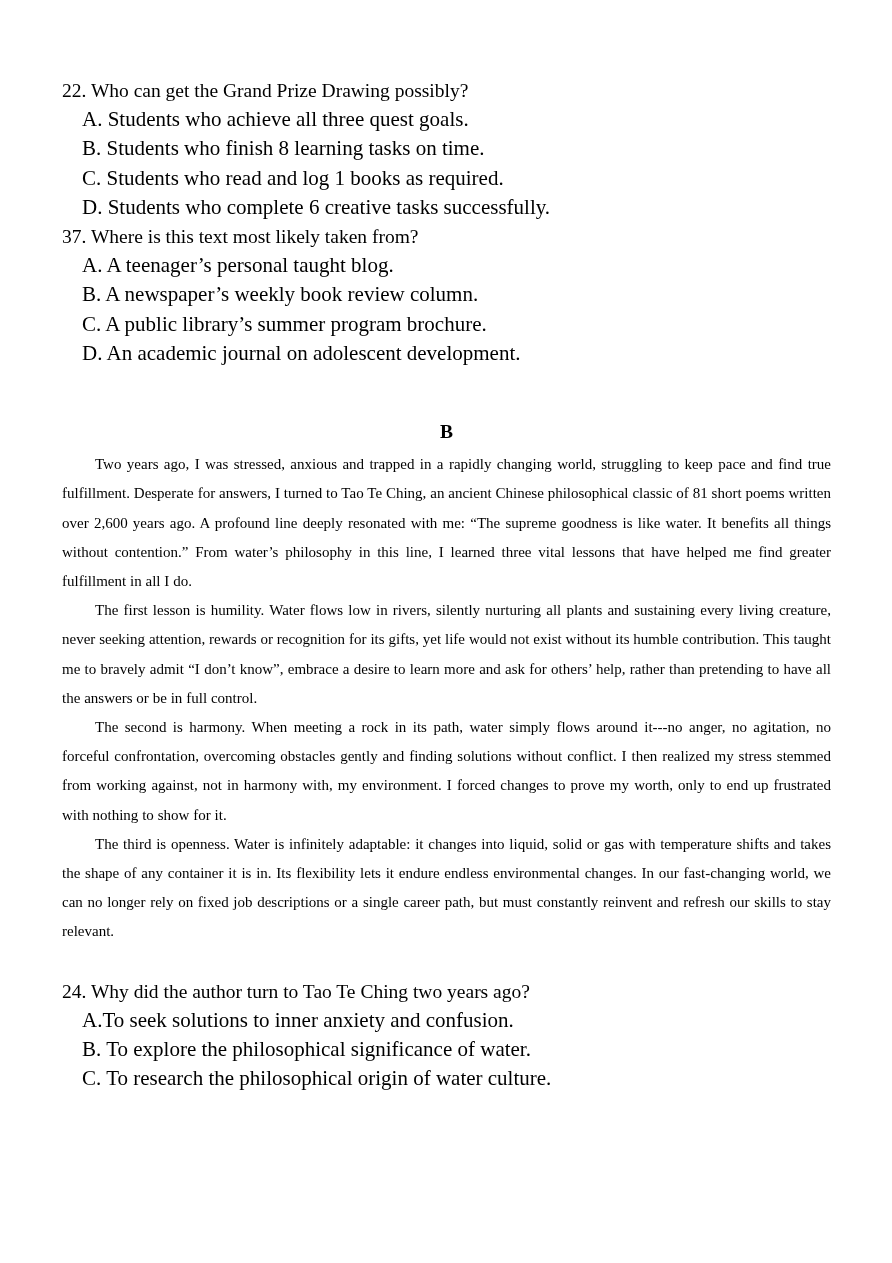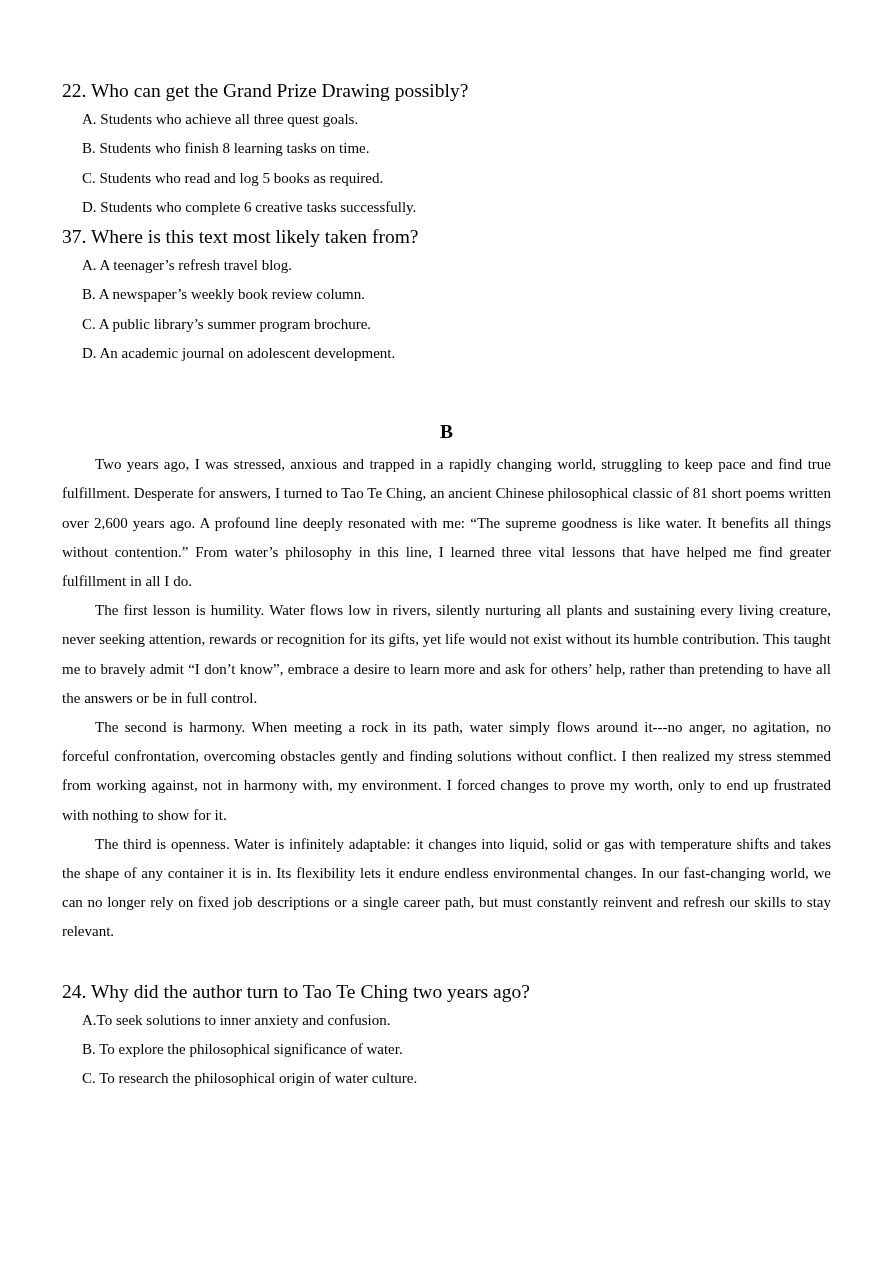--- a/index.html
+++ b/index.html
@@ -40,21 +40,21 @@
     line-height: 29.2px;
     margin: 0;
     white-space: pre;
   }
   .option-list {
     list-style: none;
     margin: 0;
     padding: 0;
   }
   .option-item {
-    font-size: 15px;
+    font-size: 21px;
     line-height: 29.2px;
     margin: 0;
     padding-left: 20px;   
     white-space: pre;
   }
 
   
   .passage-block {
     margin-top: 22px;
   }
@@ -88,29 +88,29 @@
 <body>
 
 <div class="page">
   <div class="content">
 
     <div class="question-group">
       <p class="question-stem">22. Who can get the Grand Prize Drawing possibly?</p>
       <ul class="option-list">
         <li class="option-item">A. Students who achieve all three quest goals.</li>
         <li class="option-item">B. Students who finish 8 learning tasks on time.</li>
-        <li class="option-item">C. Students who read and log 5 books as required.</li>
+        <li class="option-item">C. Students who read and log 1 books as required.</li>
         <li class="option-item">D. Students who complete 6 creative tasks successfully.</li>
       </ul>
     </div>
 
     <div class="question-group">
       <p class="question-stem">37. Where is this text most likely taken from?</p>
       <ul class="option-list">
-        <li class="option-item">A. A teenager’s refresh travel blog.</li>
+        <li class="option-item">A. A teenager’s personal taught blog.</li>
         <li class="option-item">B. A newspaper’s weekly book review column.</li>
         <li class="option-item">C. A public library’s summer program brochure.</li>
         <li class="option-item">D. An academic journal on adolescent development.</li>
       </ul>
     </div>
 
     <div class="gap-after-q23"></div>
 
     <div class="passage-block">
       <div class="passage-label">B</div>

